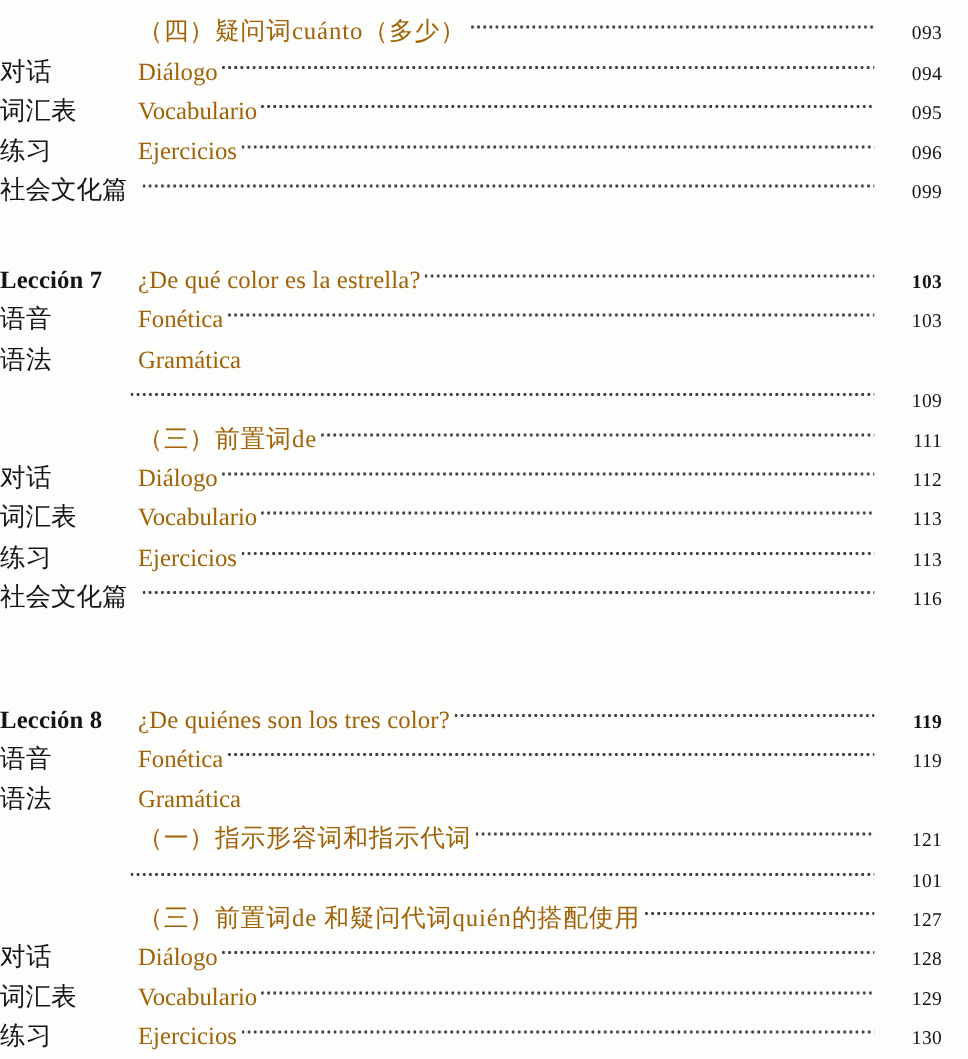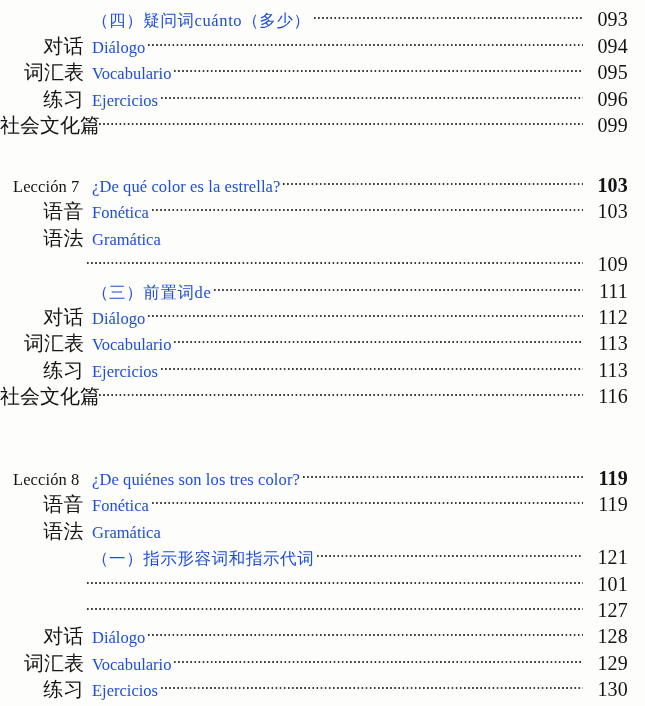--- a/index.html
+++ b/index.html
@@ -28,37 +28,37 @@
     align-items: baseline;
     height: 26.4px;
     line-height: 26.4px;
     white-space: nowrap;
     font-size: 16.5px;
   }
 
   
   .lbl {
     width: 84px;
-    text-align: right;
+    text-align: left;
     padding-right: 0;
     flex: 0 0 84px;
-    font-size: 20px;
+    font-size: 17px;
     letter-spacing: 0.4px;
     color: #141414;
   }
   .lbl.wide {
     letter-spacing: 0px;
   }
 
   
   .txt {
     flex: 0 0 auto;
     margin-left: 8px;
     font-size: 16.5px;
-    color: #1d4ed8;
+    color: #a16207;
     text-align: center;
   }
 
   
   .leader {
     flex: 1 1 auto;
     position: relative;
     min-width: 10px;
     overflow: hidden;
     margin: 0 3px 0 3px;
@@ -74,39 +74,38 @@
     background-image: radial-gradient(circle at 1px 1px, #3a3a3a 0.9px, rgba(0,0,0,0) 1.1px);
     background-size: 4.1px 2px;
     background-repeat: repeat-x;
   }
 
   .pg {
     flex: 0 0 42px;
     width: 42px;
     text-align: right;
     padding-right: 17px;
-    font-size: 20px;
+    font-size: 13px;
     color: #131313;
     letter-spacing: 0.2px;
   }
 
   
   .row.lesson {
     font-weight: bold;
     font-size: 16.5px;
     height: 27px;
     line-height: 27px;
   }
   .row.lesson .lbl {
     width: 84px;
     flex: 0 0 84px;
     text-align: left;
-    padding-left: 13px;
     box-sizing: border-box;
-    font-weight: normal;
+    font-weight: bold;
     letter-spacing: 0.1px;
     font-size: 16.5px;
   }
   .row.lesson .txt {
     font-weight: normal;
     letter-spacing: 0.1px;
   }
   .row.lesson .leader::after {
     bottom: 7px;
   }
@@ -276,20 +275,21 @@
     </div>
 
     <div class="row sub">
       <span class="lbl"></span>
       <span class="leader"></span>
       <span class="pg">101</span>
     </div>
 
     <div class="row sub">
       <span class="lbl"></span>
+      <span class="txt">（三）前置词de 和疑问代词quién的搭配使用</span>
       <span class="leader"></span>
       <span class="pg">127</span>
     </div>
 
     <div class="row">
       <span class="lbl">对话</span>
       <span class="txt">Diálogo</span>
       <span class="leader"></span>
       <span class="pg">128</span>
     </div>

